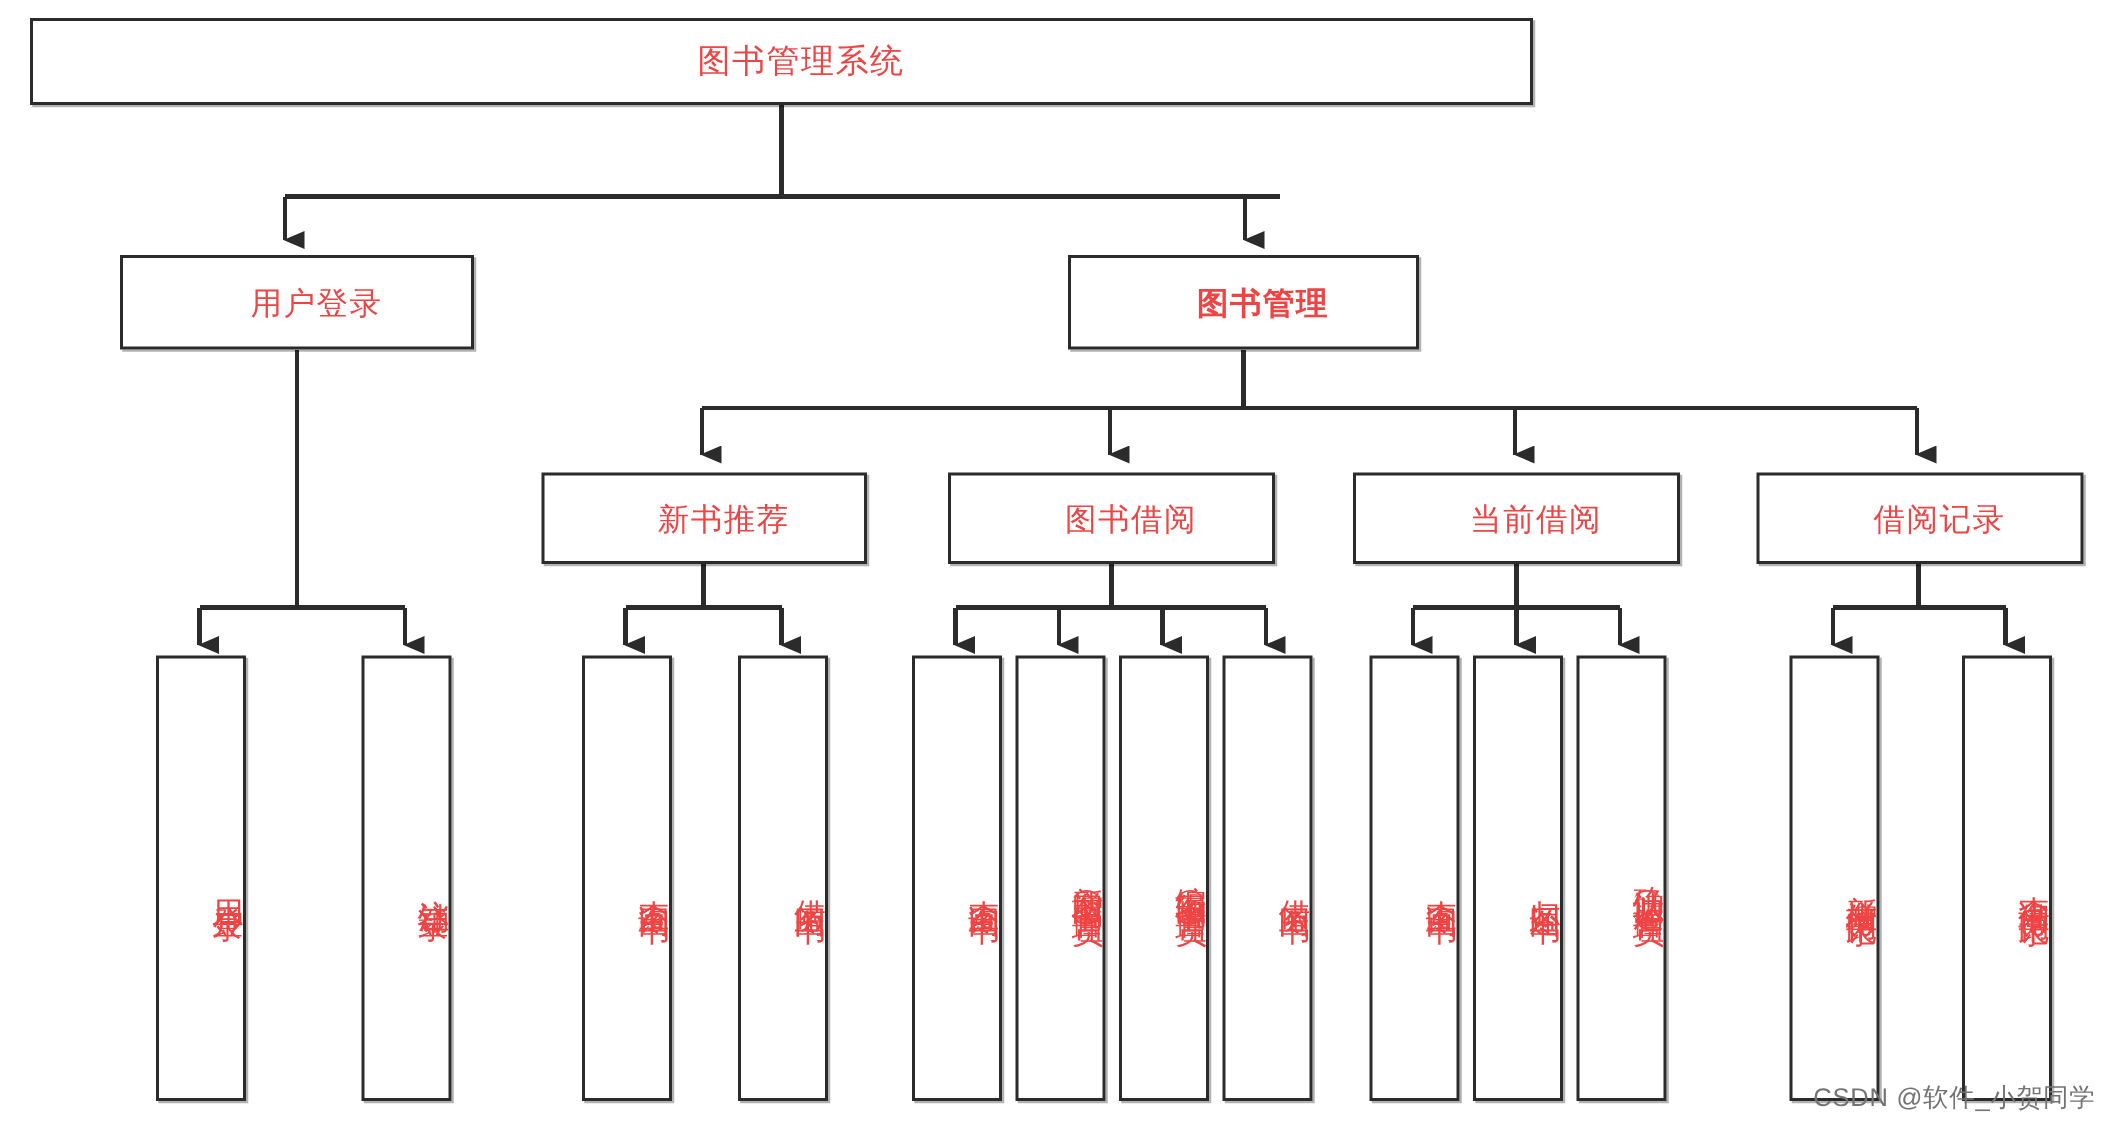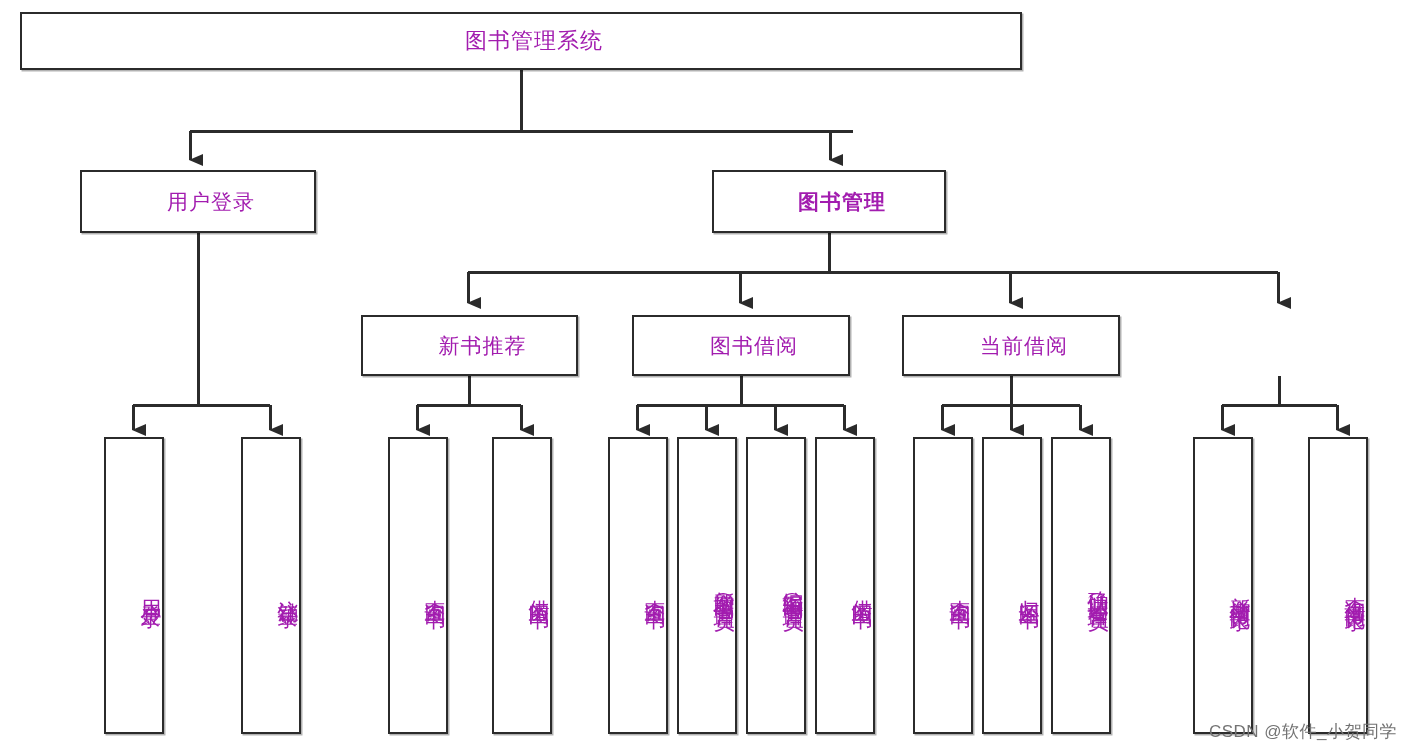--- a/index.html
+++ b/index.html
@@ -22,21 +22,21 @@
     pointer-events: none;
   }
   .node {
     position: absolute;
     border: 2px solid #2b2b2b;
     background: #ffffff;
     box-shadow: 1.5px 1.5px 0 0 rgba(0,0,0,0.30);
     display: flex;
     align-items: center;
     justify-content: center;
-    color: #a21caf;
+    color: #ef4444;
     padding-left: 26px;
   }
   .node.h {
     font-size: 21px;
     letter-spacing: 1px;
     white-space: nowrap;
   }
   .node.root { font-size: 22px; }
   .node.v {
     writing-mode: vertical-rl;
@@ -116,20 +116,21 @@
   </svg>
 
   <div class="node h root" style="left:20px; top:12px; width:1002px; height:58px;">图书管理系统</div>
 
   <div class="node h" style="left:80px; top:170px; width:236px; height:63px;">用户登录</div>
   <div class="node h" style="left:712px; top:170px; width:234px; height:63px;font-weight:bold;">图书管理</div>
 
   <div class="node h" style="left:361px; top:315px; width:217px; height:61px;">新书推荐</div>
   <div class="node h" style="left:632px; top:315px; width:218px; height:61px;">图书借阅</div>
   <div class="node h" style="left:902px; top:315px; width:218px; height:61px;">当前借阅</div>
+  <div class="node h" style="left:1171px; top:315px; width:218px; height:61px;">借阅记录</div>
 
   <div class="node v" style="left:104px; top:437px; width:60px; height:297px;">用户登录</div>
   <div class="node v" style="left:241px; top:437px; width:60px; height:297px;">注销登录</div>
 
   <div class="node v" style="left:388px; top:437px; width:60px; height:297px;">查询图书</div>
   <div class="node v" style="left:492px; top:437px; width:60px; height:297px;">借阅图书</div>
 
   <div class="node v" style="left:608px; top:437px; width:60px; height:297px;">查询图书</div>
   <div class="node v tall" style="left:677px; top:437px; width:60px; height:297px;">新增图书（管理员）</div>
   <div class="node v tall" style="left:746px; top:437px; width:60px; height:297px;">编辑图书（管理员）</div>

